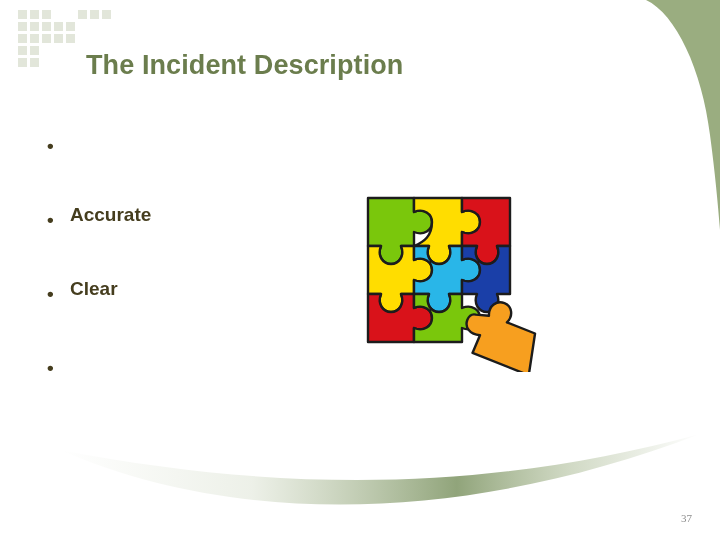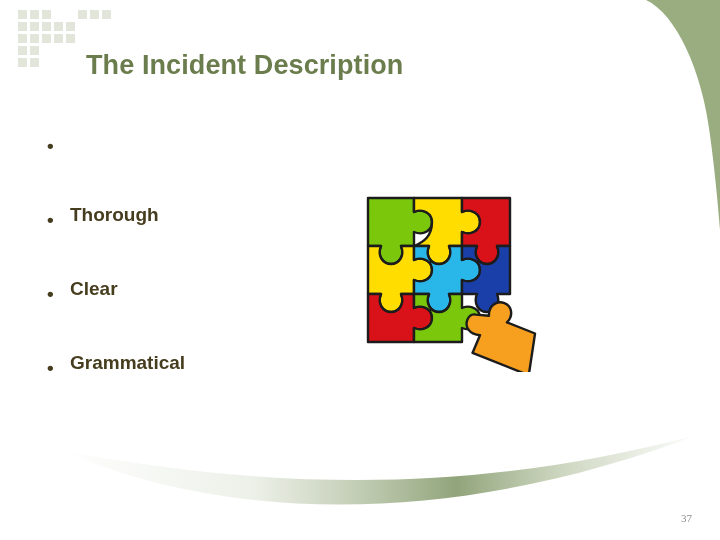--- a/index.html
+++ b/index.html
@@ -158,29 +158,28 @@
   </svg>
 
   <div class="slide-title">The Incident Description</div>
 
   <ul class="bullet-list">
     <li class="bullet-item">
       <span class="bullet-marker">•</span>
     </li>
     <li class="bullet-item">
       <span class="bullet-marker">•</span>
-      <span>Thorough</span>
+      <span>Accurate</span>
     </li>
     <li class="bullet-item">
       <span class="bullet-marker">•</span>
       <span>Clear</span>
     </li>
     <li class="bullet-item">
       <span class="bullet-marker">•</span>
-      <span>Grammatical</span>
     </li>
   </ul>
 
   <svg class="puzzle" viewBox="0 0 200 190">
     <g stroke="#1c1c1c" stroke-width="2.4" stroke-linejoin="round">
 
       <path fill="#7ac70c" d="M 16 16 L 62 16 L 62 30 C 72 26 80 32 80 40 C 80 48 72 54 62 50 L 62 64
                L 49 64 C 53 74 47 82 39 82 C 31 82 25 74 29 64 L 16 64 Z"></path>
 
       <path fill="#ffdd00" d="M 62 16 L 110 16 L 110 30 C 120 26 128 32 128 40 C 128 48 120 54 110 50 L 110 64

